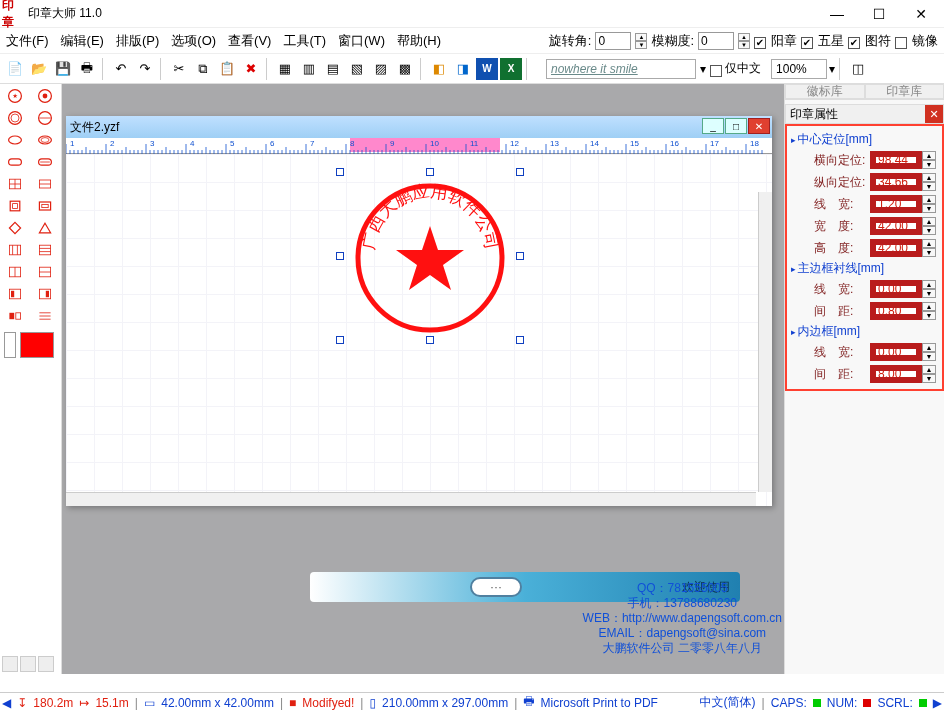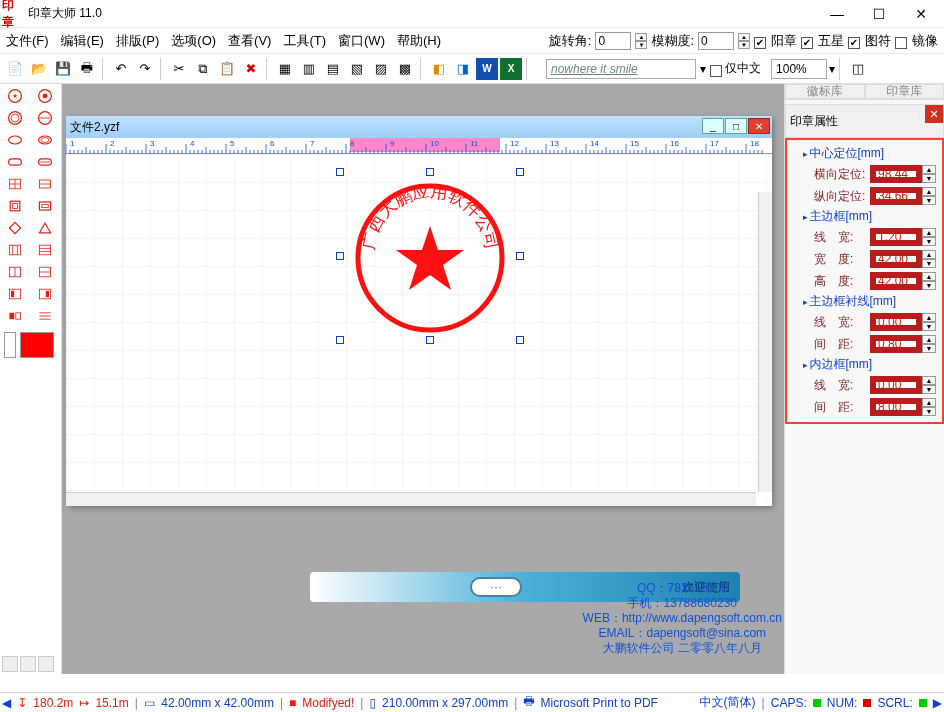--- a/index.html
+++ b/index.html
@@ -39,24 +39,24 @@
 .ruler-h .sel { position:absolute; left:284px; width:150px; height:14px; background:#ff88cc; top:0;}
 .ruler-h .ticks { position:absolute; left:0; right:0; top:0; height:16px; }
 .canvas { position:relative; width:100%; height:calc(100% - 38px); background:#fff; background-image:linear-gradient(#f3f3f8 1px,transparent 1px),linear-gradient(90deg,#f3f3f8 1px,transparent 1px); background-size:28px 28px; }
 .selbox { position:absolute; left:274px; top:18px; width:180px; height:168px; }
 .handle { position:absolute; width:8px; height:8px; border:1.5px solid #1040c0; background:#fff;}
 .stamp { position:absolute; left:288px; top:28px; width:152px; height:152px; }
 .rightdock { width:160px; background:#f8f8f8; border-left:1px solid #ddd; display:flex; flex-direction:column;}
 .tabbar { height:16px; display:flex; border-bottom:1px solid #ddd;}
 .tabbar .tab { flex:1; display:flex; align-items:center; justify-content:center; font-size:12px; color:#888; border:1px solid #ddd; background:#f0f0f0;}
 .propwin { margin-top:4px; }
-.propwin .phead { height:20px; background:#f0f0f0; border:1px solid #ddd; display:flex; align-items:center; padding:16px 4px; font-size:12px; position:relative;}
+.propwin .phead { height:20px; background:#f0f0f0; border:1px solid #ddd; display:flex; align-items:center; padding:9px 4px; font-size:12px; position:relative;}
 .propwin .phead .x { position:absolute; right:0; top:0; width:18px; height:18px; background:#d03020; color:#fff; display:flex; align-items:center;justify-content:center; font-size:11px;}
 .propbody { border:2px solid #ff4030; padding:4px 0; }
-.propgrp { font-size:12px; color:#1040d0; padding:1px 16px; display:flex; align-items:center;}
+.propgrp { font-size:12px; color:#1040d0; padding:1px 4px; display:flex; align-items:center;}
 .propgrp::before { content:"▸"; font-size:9px; margin-right:2px;color:#1040d0;}
 .proprow { display:flex; align-items:center; padding:2px 4px; font-size:12px;}
 .proprow .lbl { width:56px; color:#7f1d1d;margin-left:23px;}
 .proprow .val { flex:1; display:flex; align-items:center; }
 .proprow input { width:52px; height:18px; border:6px solid #b91c1c; color:#d02010; font-size:12px; padding:0 2px; text-align:left;}
 .proprow .sp { display:flex; flex-direction:column; margin-left:0;}
 .proprow .sp span { width:14px; height:9px; border:1px solid #999; font-size:7px; line-height:7px; text-align:center; background:#f8f8f8;}
 .contact { position:absolute; right:2px; bottom:18px; font-size:12px; color:#1050d8; text-align:center; line-height:15px;margin-left:8px;}
 .statusbar { height:20px; border-top:1px solid #ccc; display:flex; align-items:center; font-size:12px; padding:0 2px; gap:6px; position:absolute; bottom:0; left:0; right:0; background:#fff;}
 .statusbar .red { color:#e02010;}
@@ -578,21 +578,20 @@
         <div class="proprow">
             <span class="lbl">纵向定位:</span>
             <div class="val">
               <input value="34.66" style="">
               <div class="sp">
                 <span>▲</span>
                 <span>▼</span>
               </div>
             </div>
           </div>
-        <div class="propgrp">主边框[mm]</div>
         <div class="proprow">
             <span class="lbl">线　宽:</span>
             <div class="val">
               <input value="1.20" style="">
               <div class="sp">
                 <span>▲</span>
                 <span>▼</span>
               </div>
             </div>
           </div>

